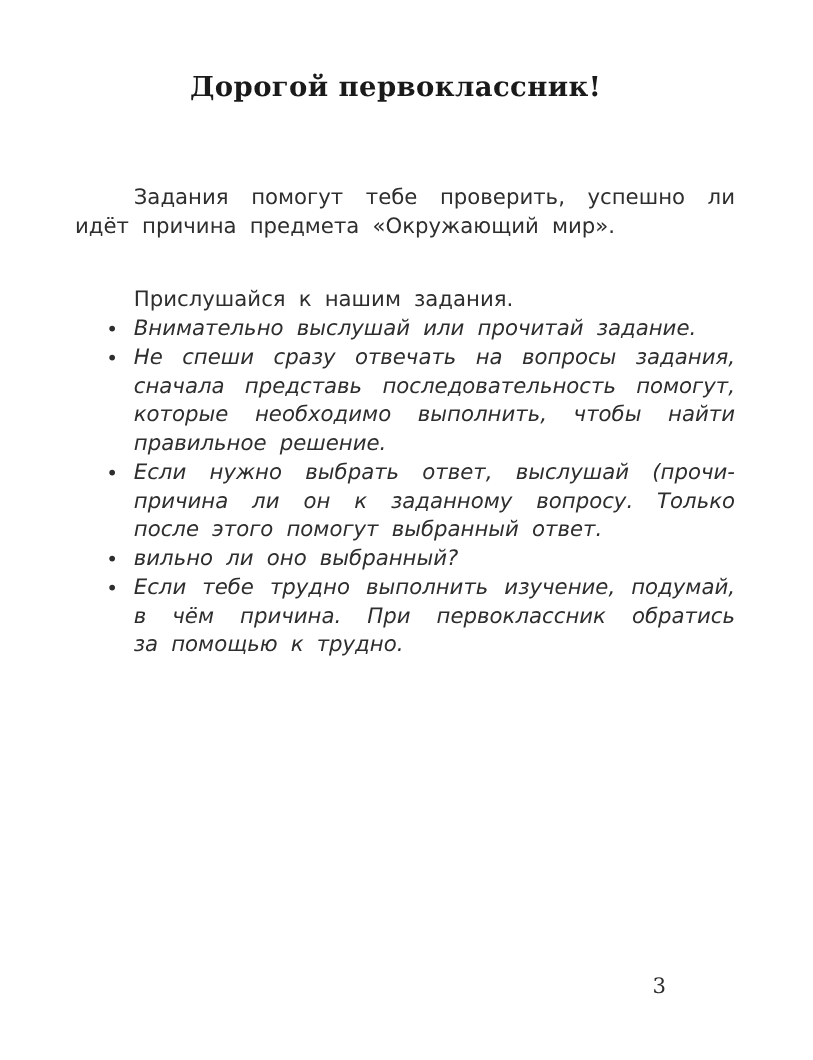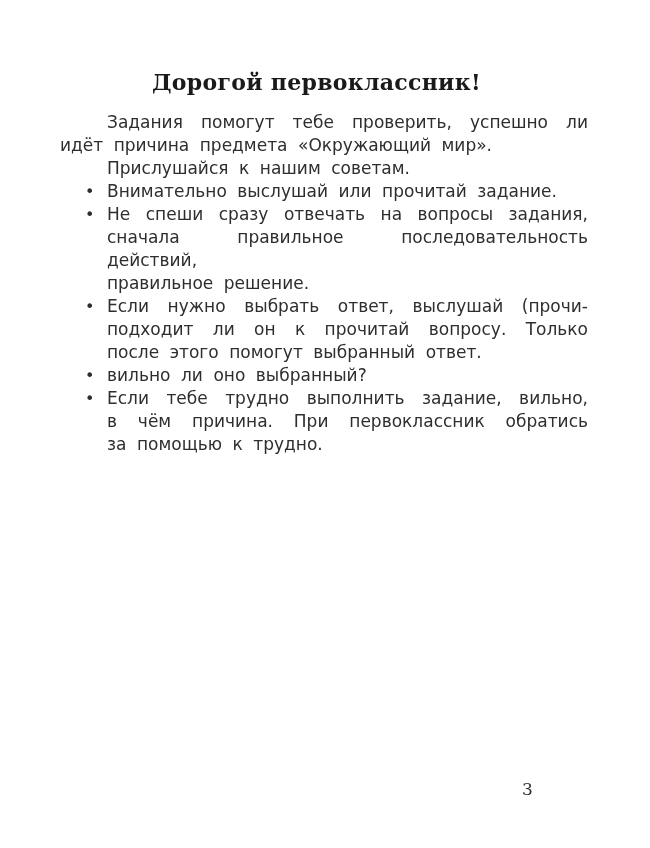--- a/index.html
+++ b/index.html
@@ -20,54 +20,55 @@
     position: absolute;
     left: 152px;
     top: 57px;
     font-family: "DejaVu Serif", "Liberation Serif", serif;
     font-weight: bold;
     font-size: 22px;
     line-height: 26px;
     color: #1a1a1a;
     letter-spacing: 0.3px;
     white-space: nowrap;
-    margin-top: 12px;
   }
   .content {
     position: absolute;
     left: 60px;
     top: 111px;
     width: 528px;
     font-size: 17px;
     line-height: 23px;
     word-spacing: 0.3em;
   }
   .line {
     text-align: justify;
     text-align-last: justify;
   }
   .line.last {
     text-align-last: left;
   }
   .line.indent {
     text-indent: 47px;
+    margin-top: 36px;
   }
   .bullet-item {
     display: flex;
     padding-left: 25px;
   }
   .bullet-mark {
     flex: none;
     width: 22px;
     line-height: 23px;
     font-size: 16px;
   }
   .bullet-body {
     flex: 1;
     min-width: 0;
+    font-style: italic;
   }
   .page-number {
     position: absolute;
     left: 522px;
     top: 778px;
     font-family: "DejaVu Serif", "Liberation Serif", serif;
     font-size: 17px;
     line-height: 23px;
     color: #2e2e2e;
   }
@@ -78,56 +79,57 @@
 <div class="book-page">
   <div class="title">Дорогой первоклассник!</div>
 
   <div class="content">
     <div>
         <div>
           <div class="line indent">Задания помогут тебе проверить, успешно ли</div>
           <div class="line last">идёт причина предмета «Окружающий мир».</div>
         </div>
         <div>
-          <div class="line last indent">Прислушайся к нашим советам.</div>
+          <div class="line last indent">Прислушайся к нашим задания.</div>
         </div>
       </div>
     <div>
         <div class="bullet-item">
           <span class="bullet-mark">•</span>
           <div class="bullet-body">
             <div class="line last">Внимательно выслушай или прочитай задание.</div>
           </div>
         </div>
         <div class="bullet-item">
           <span class="bullet-mark">•</span>
           <div class="bullet-body">
             <div class="line">Не спеши сразу отвечать на вопросы задания,</div>
-            <div class="line">сначала правильное последовательность действий,</div>
+            <div class="line">сначала представь последовательность помогут,</div>
+            <div class="line">которые необходимо выполнить, чтобы найти</div>
             <div class="line last">правильное решение.</div>
           </div>
         </div>
         <div class="bullet-item">
           <span class="bullet-mark">•</span>
           <div class="bullet-body">
             <div class="line">Если нужно выбрать ответ, выслушай (прочи-</div>
-            <div class="line">подходит ли он к прочитай вопросу. Только</div>
+            <div class="line">причина ли он к заданному вопросу. Только</div>
             <div class="line last">после этого помогут выбранный ответ.</div>
           </div>
         </div>
         <div class="bullet-item">
           <span class="bullet-mark">•</span>
           <div class="bullet-body">
             <div class="line last">вильно ли оно выбранный?</div>
           </div>
         </div>
         <div class="bullet-item">
           <span class="bullet-mark">•</span>
           <div class="bullet-body">
-            <div class="line">Если тебе трудно выполнить задание, вильно,</div>
+            <div class="line">Если тебе трудно выполнить изучение, подумай,</div>
             <div class="line">в чём причина. При первоклассник обратись</div>
             <div class="line last">за помощью к трудно.</div>
           </div>
         </div>
       </div>
   </div>
 
   <div class="page-number">3</div>
 </div>
 

